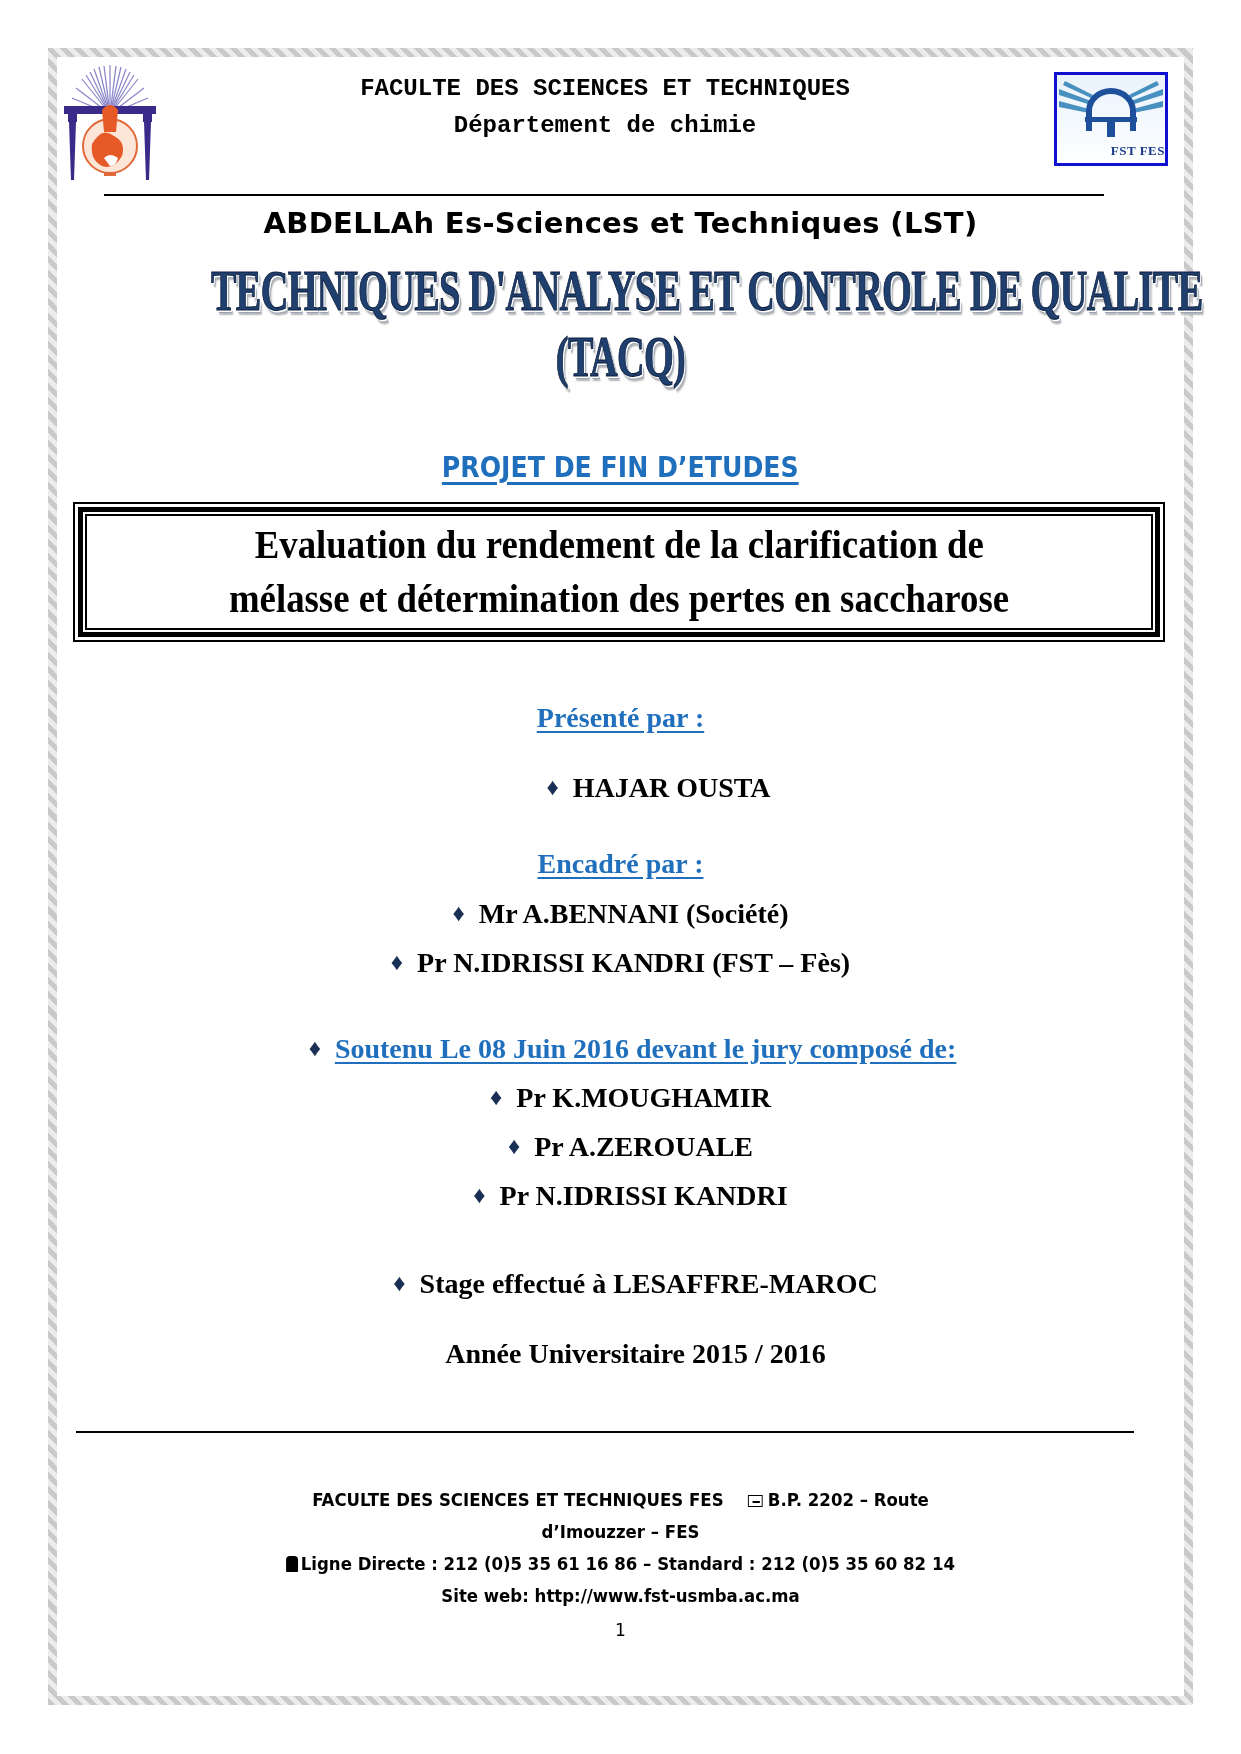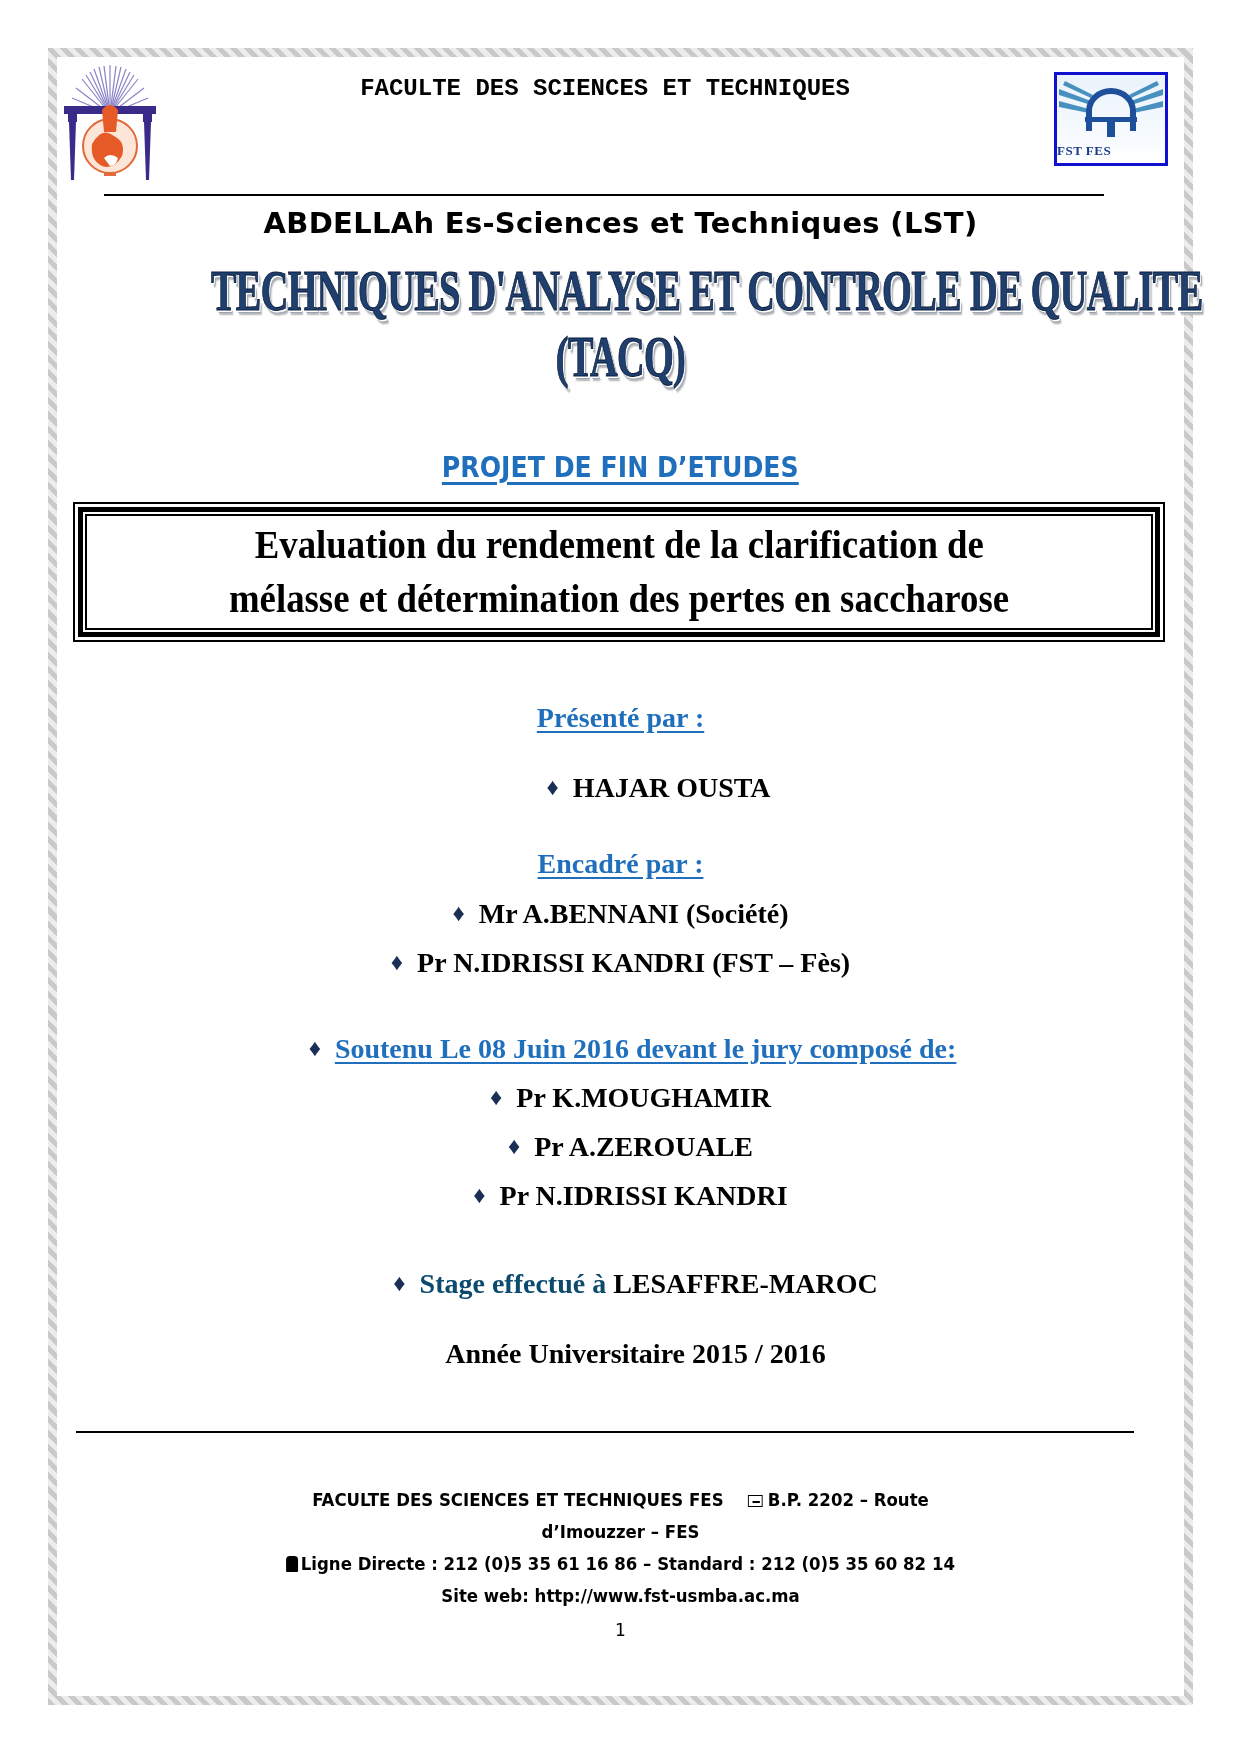--- a/index.html
+++ b/index.html
@@ -12,21 +12,21 @@
       border: 9px solid transparent;
       border-image: repeating-linear-gradient(45deg, #c9c9c9 0 5px, #ececec 5px 10px) 9;
     }
 
     .abs { position: absolute; }
     .center { left: 0; right: 0; text-align: center; }
 
     
     .logo-left { left: 62px; top: 62px; width: 96px; height: 120px; }
     .logo-right { left: 1054px; top: 72px; width: 114px; height: 94px; box-sizing: border-box; border: 3px solid #1010d0; background: linear-gradient(180deg,#eaf2fa 0%, #f7fbff 70%, #ffffff 100%); overflow: hidden; }
-    .logo-right .fst-text { position: absolute; left: 0; right: 0; bottom: 4px; text-align: left; font-family: "Liberation Serif", serif; font-weight: bold; font-size: 13px; color: #1a3a8a; letter-spacing: 0.5px; }
+    .logo-right .fst-text { position: absolute; left: 0; right: 0; bottom: 4px; text-align: right; font-family: "Liberation Serif", serif; font-weight: bold; font-size: 13px; color: #1a3a8a; letter-spacing: 0.5px; }
 
     
     .uni-lines { top: 70px; left: 160px; width: 890px; text-align: center; font-family: "Liberation Mono", monospace; font-weight: bold; font-size: 24px; line-height: 37px; }
     .header-rule { left: 104px; top: 194px; width: 1000px; height: 2px; background: #000; }
 
     .licence { top: 206px; font-family: "DejaVu Sans", sans-serif; font-weight: bold; font-size: 29px; letter-spacing: 0.3px; }
 
     .tacq { top: 258px; font-family: "Liberation Serif", serif; font-weight: bold; font-size: 58px; line-height: 66px; color: #1f3f6e; transform: scaleX(0.66); transform-origin: center top; letter-spacing: -1px; text-shadow: 2px 2px 0 #ffffff, 3px 3px 0 #9aa6b8, 4px 5px 2px #b5b5b5; -webkit-text-stroke: 1px #0c1c3a; white-space: nowrap; }
 
     .pfe { top: 451px; font-family: "DejaVu Sans", sans-serif; font-weight: bold; font-size: 28px; color: #1f6fbd; }
@@ -44,21 +44,21 @@
     .presente { top: 702px; }
     .hajar { top: 772px; left: 76px; }
     .encadre { top: 848px; }
     .bennani { top: 898px; }
     .idrissi1 { top: 947px; }
     .soutenu { top: 1033px; left: 24px; text-align: center; }
     .jury1 { top: 1082px; left: 20px; }
     .jury2 { top: 1131px; left: 20px; }
     .jury3 { top: 1180px; left: 20px; }
     .stage { top: 1268px; left: 30px; }
-    .stage .blue { color: #0c4a6e; }
+    .stage .blue { color: #000000; }
     .annee { top: 1338px; left: 30px; }
 
     .footer-rule { left: 76px; top: 1431px; width: 1058px; height: 2px; background: #000; }
     .footer { top: 1484px; font-family: "DejaVu Sans", sans-serif; font-weight: bold; font-size: 18px; line-height: 32px; }
     .footer .line { display: block; transform: scaleX(0.92); }
     .mail-icon { display: inline-block; width: 16px; height: 12px; border: 1.5px solid #000; box-sizing: border-box; margin: 0 6px 0 26px; vertical-align: -1px; position: relative; }
     .mail-icon::after { content: ""; position: absolute; left: 4px; right: 2px; top: 5px; height: 1.5px; background: #000; }
     .phone-icon { display: inline-block; width: 13px; height: 16px; background: #000; border-radius: 4px 4px 1px 1px; margin-right: 3px; vertical-align: -2px; }
     .page-num { top: 1620px; font-family: "DejaVu Sans", sans-serif; font-size: 17px; }
   </style>
@@ -115,20 +115,21 @@
     </g>
     <path d="M32 56 V36 a22 20 0 0 1 44 0 V56" fill="none" stroke="#1e4f9a" stroke-width="6"></path>
     <rect x="28" y="42" width="52" height="5" fill="#1e4f9a"></rect>
     <rect x="50" y="44" width="8" height="18" fill="#1e4f9a"></rect>
   </svg>
   <span class="fst-text">FST FES</span>
 </div>
 
 <div class="abs uni-lines">
   <div>FACULTE DES SCIENCES ET TECHNIQUES</div>
+  <div>Département de chimie</div>
 </div>
 <div class="abs header-rule"></div>
 
 <div class="abs center licence">ABDELLAh Es-Sciences et Techniques (LST)</div>
 
 <div class="abs center tacq">
   <div>TECHNIQUES D'ANALYSE  ET CONTROLE DE QUALITE</div>
   <div>(TACQ)</div>
 </div>
 

